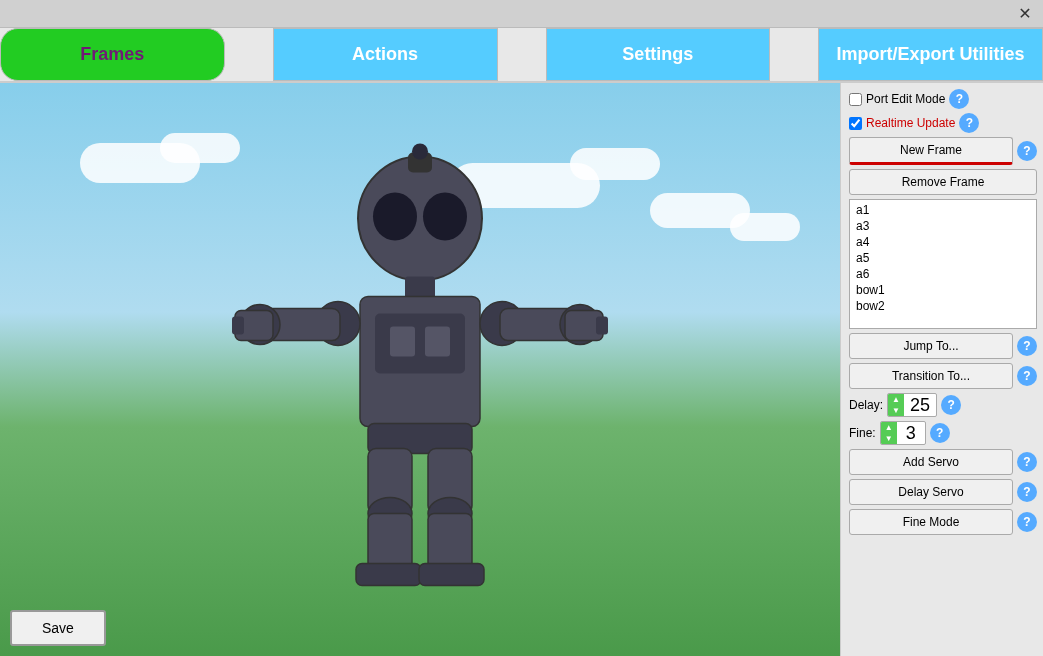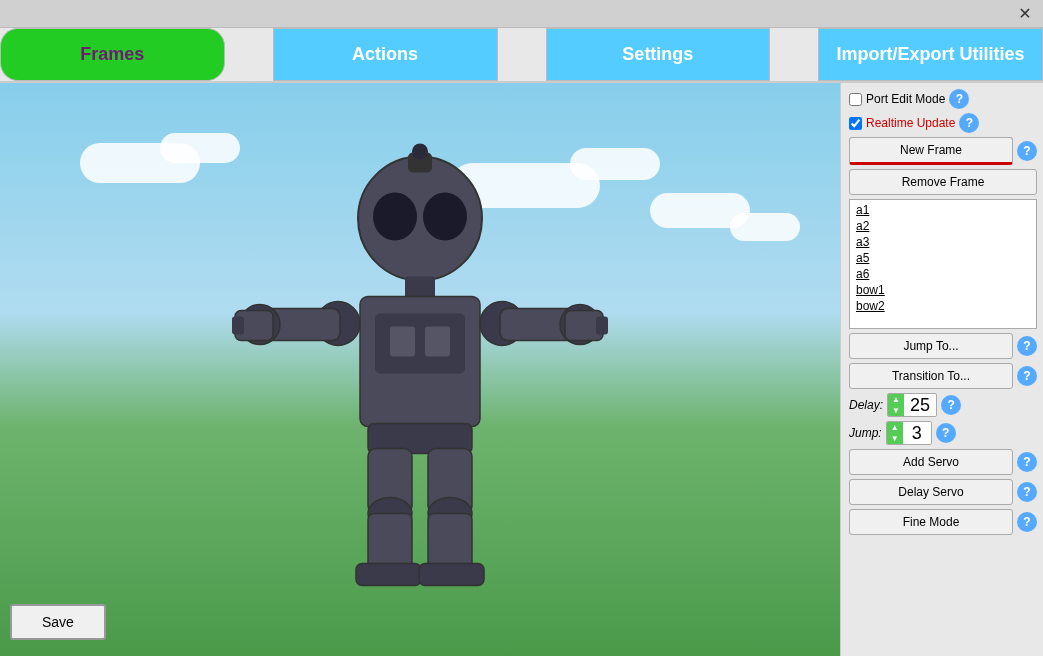--- a/index.html
+++ b/index.html
@@ -94,21 +94,21 @@
     .robot-svg-container {
       position: absolute;
       top: 50%;
       left: 50%;
       transform: translate(-50%, -50%);
     }
 
     
     .save-btn-container {
       position: absolute;
-      bottom: 16px;
+      bottom: 10px;
       left: 10px;
     }
     .save-btn {
       background: #f0f0f0;
       border: 2px solid #999;
       padding: 8px 30px;
       font-size: 14px;
       cursor: pointer;
       border-radius: 3px;
     }
@@ -168,21 +168,20 @@
       border-bottom: 3px solid #cc0000;
     }
 
     
     .frame-list-container {
       border: 1px solid #aaa;
       background: white;
       flex: 0 0 130px;
       overflow-y: scroll;
       position: relative;
-      text-decoration: underline;
     }
     .frame-list {
       list-style: none;
       padding: 2px;
     }
     .frame-list li {
       padding: 1px 4px;
       font-size: 12px;
       cursor: pointer;
     }
@@ -222,21 +221,20 @@
     .spinner-value {
       padding: 0 6px;
       font-size: 18px;
       min-width: 28px;
       text-align: center;
     }
 
     .label-text {
       font-size: 12px;
       white-space: nowrap;
-      font-style: italic;
     }
 
     
     .frame-list-container::-webkit-scrollbar {
       width: 14px;
     }
     .frame-list-container::-webkit-scrollbar-track {
       background: #e0e0e0;
     }
     .frame-list-container::-webkit-scrollbar-thumb {
@@ -368,22 +366,22 @@
     </div>
 
 
     <div class="panel-row">
       <button class="panel-btn">Remove Frame</button>
     </div>
 
     <div class="frame-list-container">
       <ul class="frame-list" id="frame-list">
       <li>a1</li>
-          <li>a2</li>
           <li>a3</li>
+          <li>a4</li>
           <li>a5</li>
           <li>a6</li>
           <li>bow1</li>
           <li>bow2</li>
         </ul>
     </div>
 
     <div class="panel-row">
       <button class="panel-btn">Jump To...</button>
       <button class="help-btn">?</button>
@@ -400,21 +398,21 @@
         <div class="spinner-arrows">
           <div class="spinner-arrow">▲</div>
           <div class="spinner-arrow">▼</div>
         </div>
         <span class="spinner-value">25</span>
       </div>
       <button class="help-btn">?</button>
     </div>
 
     <div class="spinner-row">
-      <span class="label-text">Jump:</span>
+      <span class="label-text">Fine:</span>
       <div class="spinner-box">
         <div class="spinner-arrows">
           <div class="spinner-arrow">▲</div>
           <div class="spinner-arrow">▼</div>
         </div>
         <span class="spinner-value">3</span>
       </div>
       <button class="help-btn">?</button>
     </div>
 

